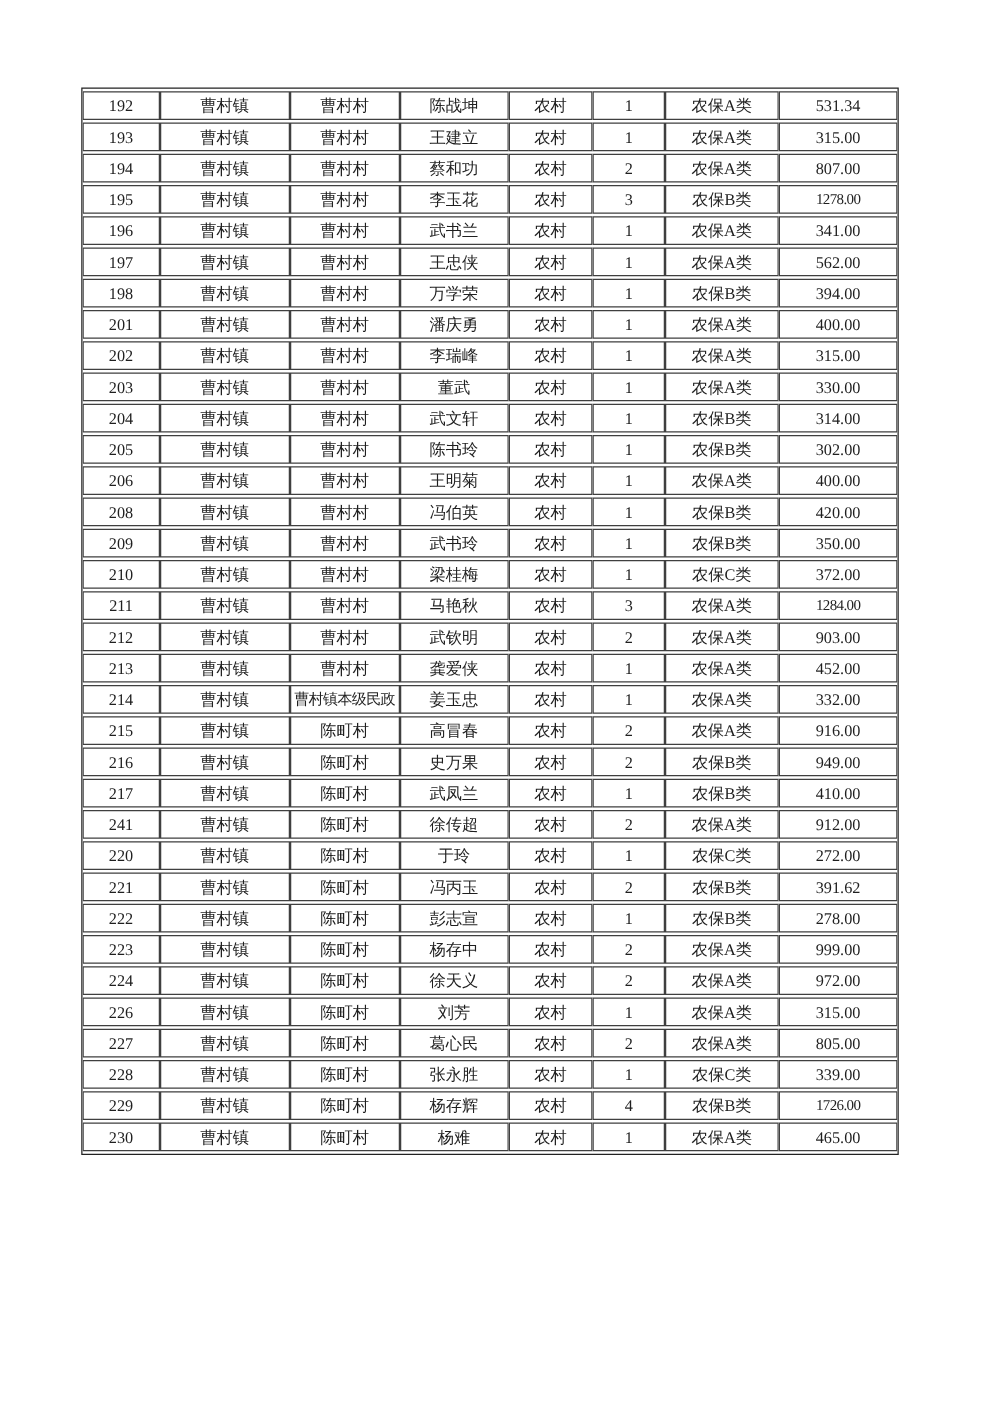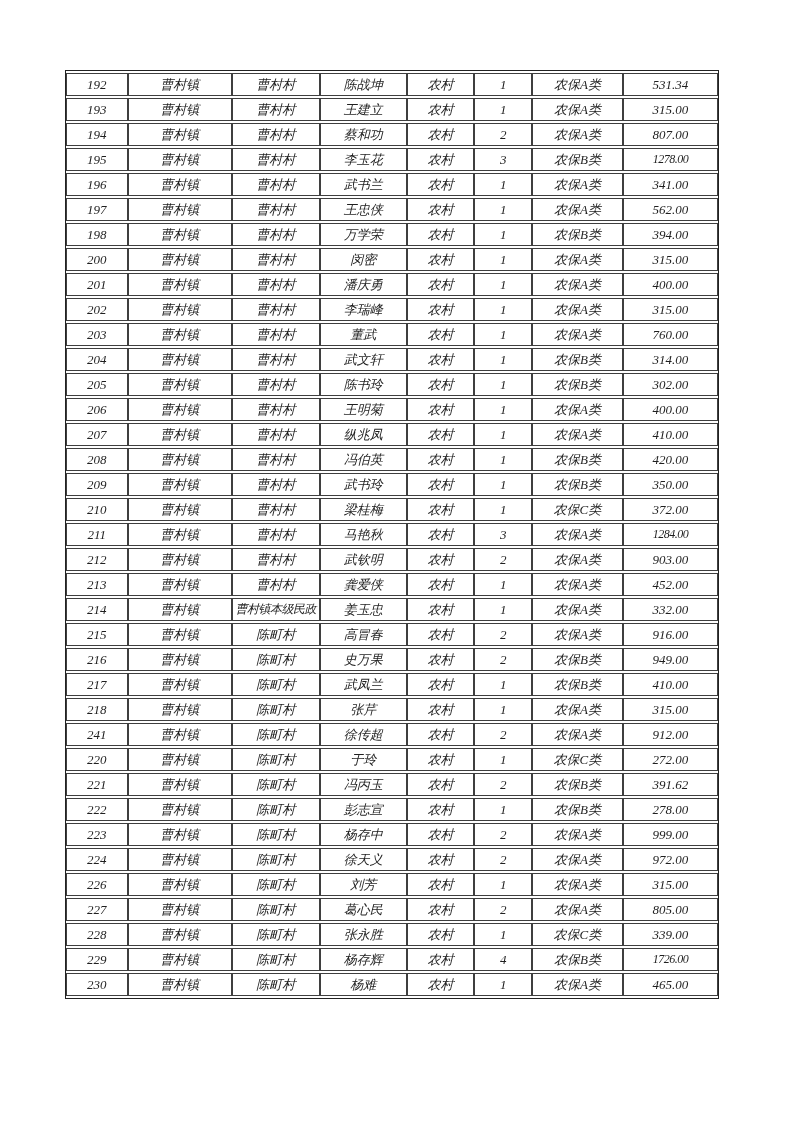--- a/index.html
+++ b/index.html
@@ -16,21 +16,20 @@
     overflow: hidden;
   }
   .table-wrap {
     position: absolute;
     left: 65px;
     top: 70px;
     width: 654px;
     border: 1px solid #222222;
     background: #ffffff;
     box-sizing: border-box;
-    font-style: italic;
   }
   table.benefit-table {
     width: 100%;
     table-layout: fixed;
     border-collapse: separate;
     border-spacing: 0 2px;
   }
   table.benefit-table td {
     border: 1px solid #3f3f3f;
     height: 21px;
@@ -139,98 +138,78 @@
     <td>198</td>
     <td>曹村镇</td>
     <td>曹村村</td>
     <td>万学荣</td>
     <td>农村</td>
     <td>1</td>
     <td>农保B类</td>
     <td>394.00</td>
   </tr>
           <tr>
-    <td>200</td>
-    <td>曹村镇</td>
-    <td>曹村村</td>
-    <td>闵密</td>
+    <td>201</td>
+    <td>曹村镇</td>
+    <td>曹村村</td>
+    <td>潘庆勇</td>
+    <td>农村</td>
+    <td>1</td>
+    <td>农保A类</td>
+    <td>400.00</td>
+  </tr>
+          <tr>
+    <td>202</td>
+    <td>曹村镇</td>
+    <td>曹村村</td>
+    <td>李瑞峰</td>
     <td>农村</td>
     <td>1</td>
     <td>农保A类</td>
     <td>315.00</td>
   </tr>
           <tr>
-    <td>201</td>
-    <td>曹村镇</td>
-    <td>曹村村</td>
-    <td>潘庆勇</td>
+    <td>203</td>
+    <td>曹村镇</td>
+    <td>曹村村</td>
+    <td>董武</td>
+    <td>农村</td>
+    <td>1</td>
+    <td>农保A类</td>
+    <td>330.00</td>
+  </tr>
+          <tr>
+    <td>204</td>
+    <td>曹村镇</td>
+    <td>曹村村</td>
+    <td>武文轩</td>
+    <td>农村</td>
+    <td>1</td>
+    <td>农保B类</td>
+    <td>314.00</td>
+  </tr>
+          <tr>
+    <td>205</td>
+    <td>曹村镇</td>
+    <td>曹村村</td>
+    <td>陈书玲</td>
+    <td>农村</td>
+    <td>1</td>
+    <td>农保B类</td>
+    <td>302.00</td>
+  </tr>
+          <tr>
+    <td>206</td>
+    <td>曹村镇</td>
+    <td>曹村村</td>
+    <td>王明菊</td>
     <td>农村</td>
     <td>1</td>
     <td>农保A类</td>
     <td>400.00</td>
-  </tr>
-          <tr>
-    <td>202</td>
-    <td>曹村镇</td>
-    <td>曹村村</td>
-    <td>李瑞峰</td>
-    <td>农村</td>
-    <td>1</td>
-    <td>农保A类</td>
-    <td>315.00</td>
-  </tr>
-          <tr>
-    <td>203</td>
-    <td>曹村镇</td>
-    <td>曹村村</td>
-    <td>董武</td>
-    <td>农村</td>
-    <td>1</td>
-    <td>农保A类</td>
-    <td>760.00</td>
-  </tr>
-          <tr>
-    <td>204</td>
-    <td>曹村镇</td>
-    <td>曹村村</td>
-    <td>武文轩</td>
-    <td>农村</td>
-    <td>1</td>
-    <td>农保B类</td>
-    <td>314.00</td>
-  </tr>
-          <tr>
-    <td>205</td>
-    <td>曹村镇</td>
-    <td>曹村村</td>
-    <td>陈书玲</td>
-    <td>农村</td>
-    <td>1</td>
-    <td>农保B类</td>
-    <td>302.00</td>
-  </tr>
-          <tr>
-    <td>206</td>
-    <td>曹村镇</td>
-    <td>曹村村</td>
-    <td>王明菊</td>
-    <td>农村</td>
-    <td>1</td>
-    <td>农保A类</td>
-    <td>400.00</td>
-  </tr>
-          <tr>
-    <td>207</td>
-    <td>曹村镇</td>
-    <td>曹村村</td>
-    <td>纵兆凤</td>
-    <td>农村</td>
-    <td>1</td>
-    <td>农保A类</td>
-    <td>410.00</td>
   </tr>
           <tr>
     <td>208</td>
     <td>曹村镇</td>
     <td>曹村村</td>
     <td>冯伯英</td>
     <td>农村</td>
     <td>1</td>
     <td>农保B类</td>
     <td>420.00</td>
@@ -317,30 +296,20 @@
   </tr>
           <tr>
     <td>217</td>
     <td>曹村镇</td>
     <td>陈町村</td>
     <td>武凤兰</td>
     <td>农村</td>
     <td>1</td>
     <td>农保B类</td>
     <td>410.00</td>
-  </tr>
-          <tr>
-    <td>218</td>
-    <td>曹村镇</td>
-    <td>陈町村</td>
-    <td>张芹</td>
-    <td>农村</td>
-    <td>1</td>
-    <td>农保A类</td>
-    <td>315.00</td>
   </tr>
           <tr>
     <td>241</td>
     <td>曹村镇</td>
     <td>陈町村</td>
     <td>徐传超</td>
     <td>农村</td>
     <td>2</td>
     <td>农保A类</td>
     <td>912.00</td>

